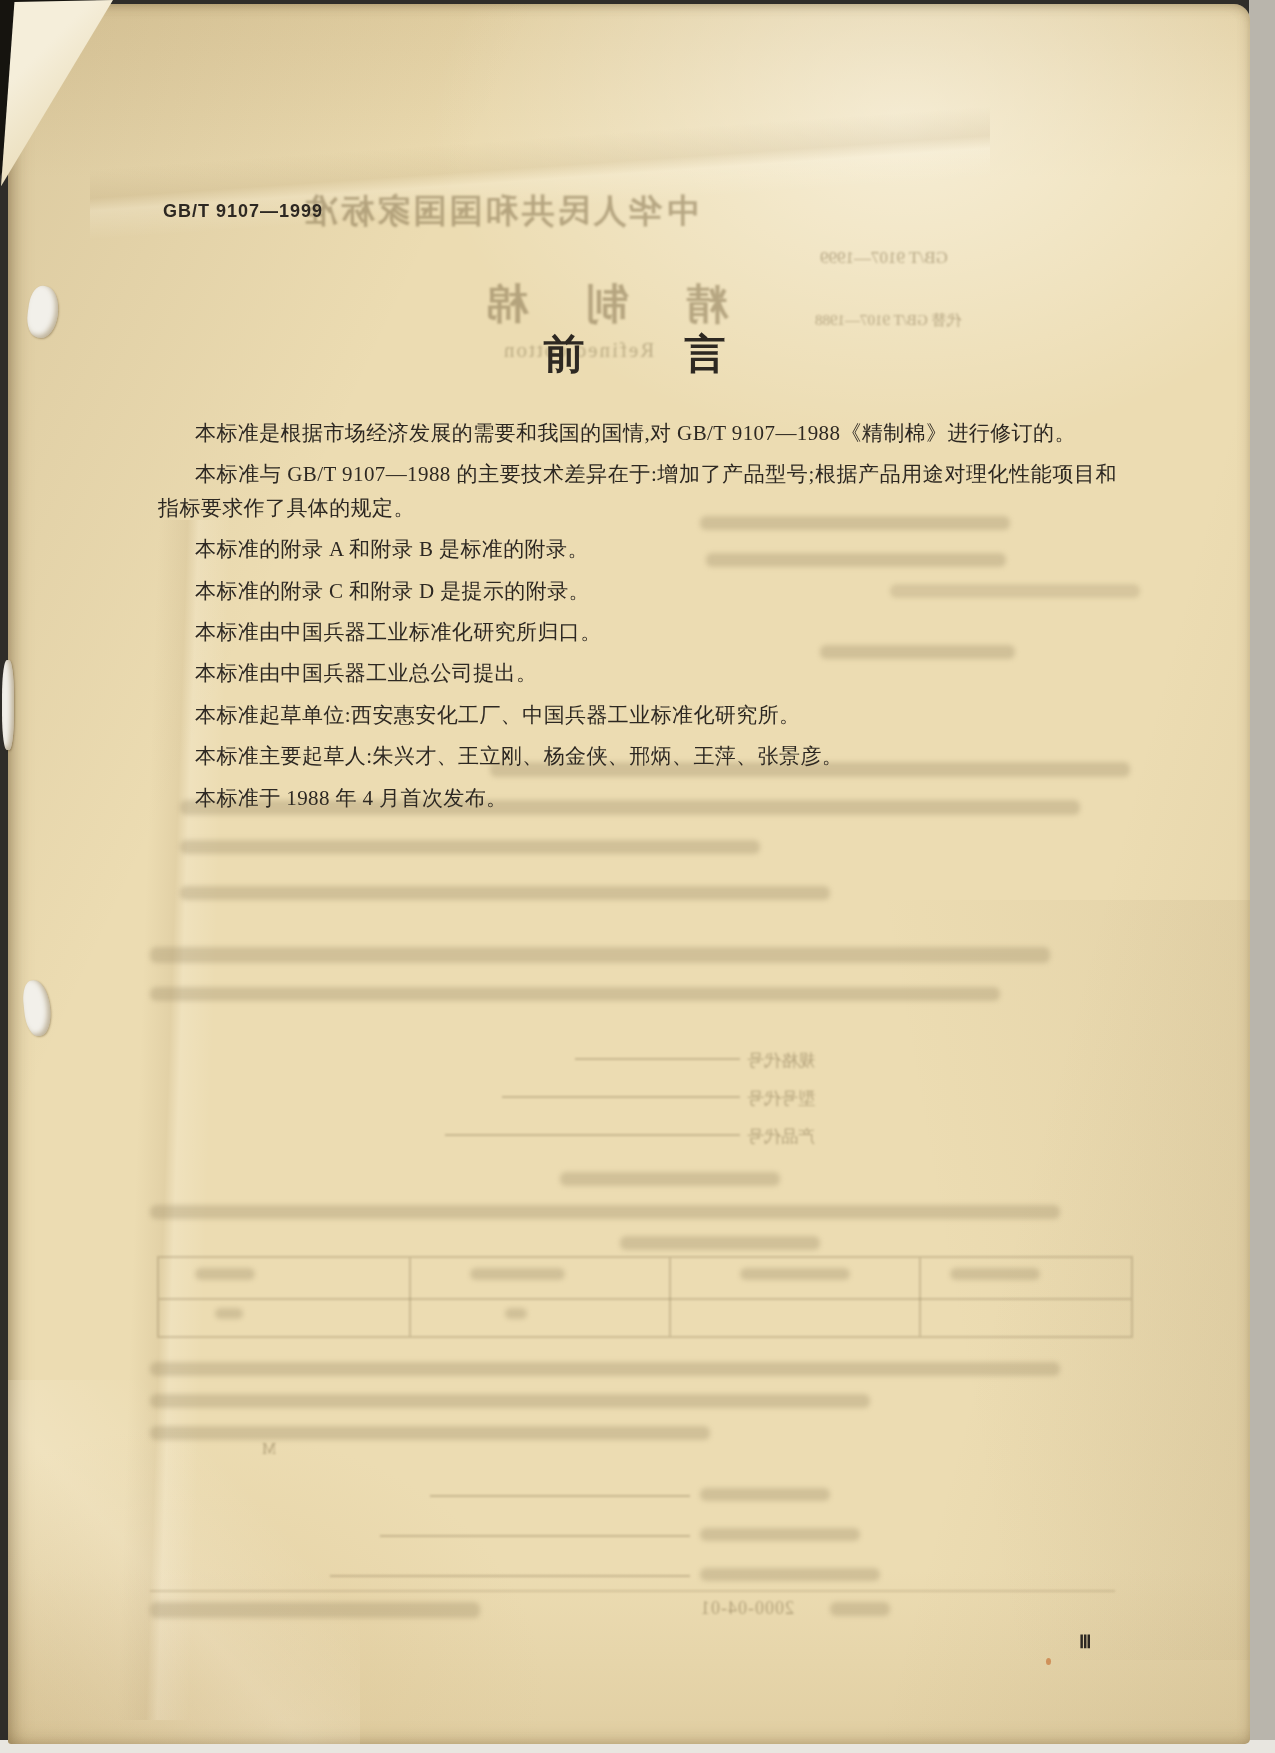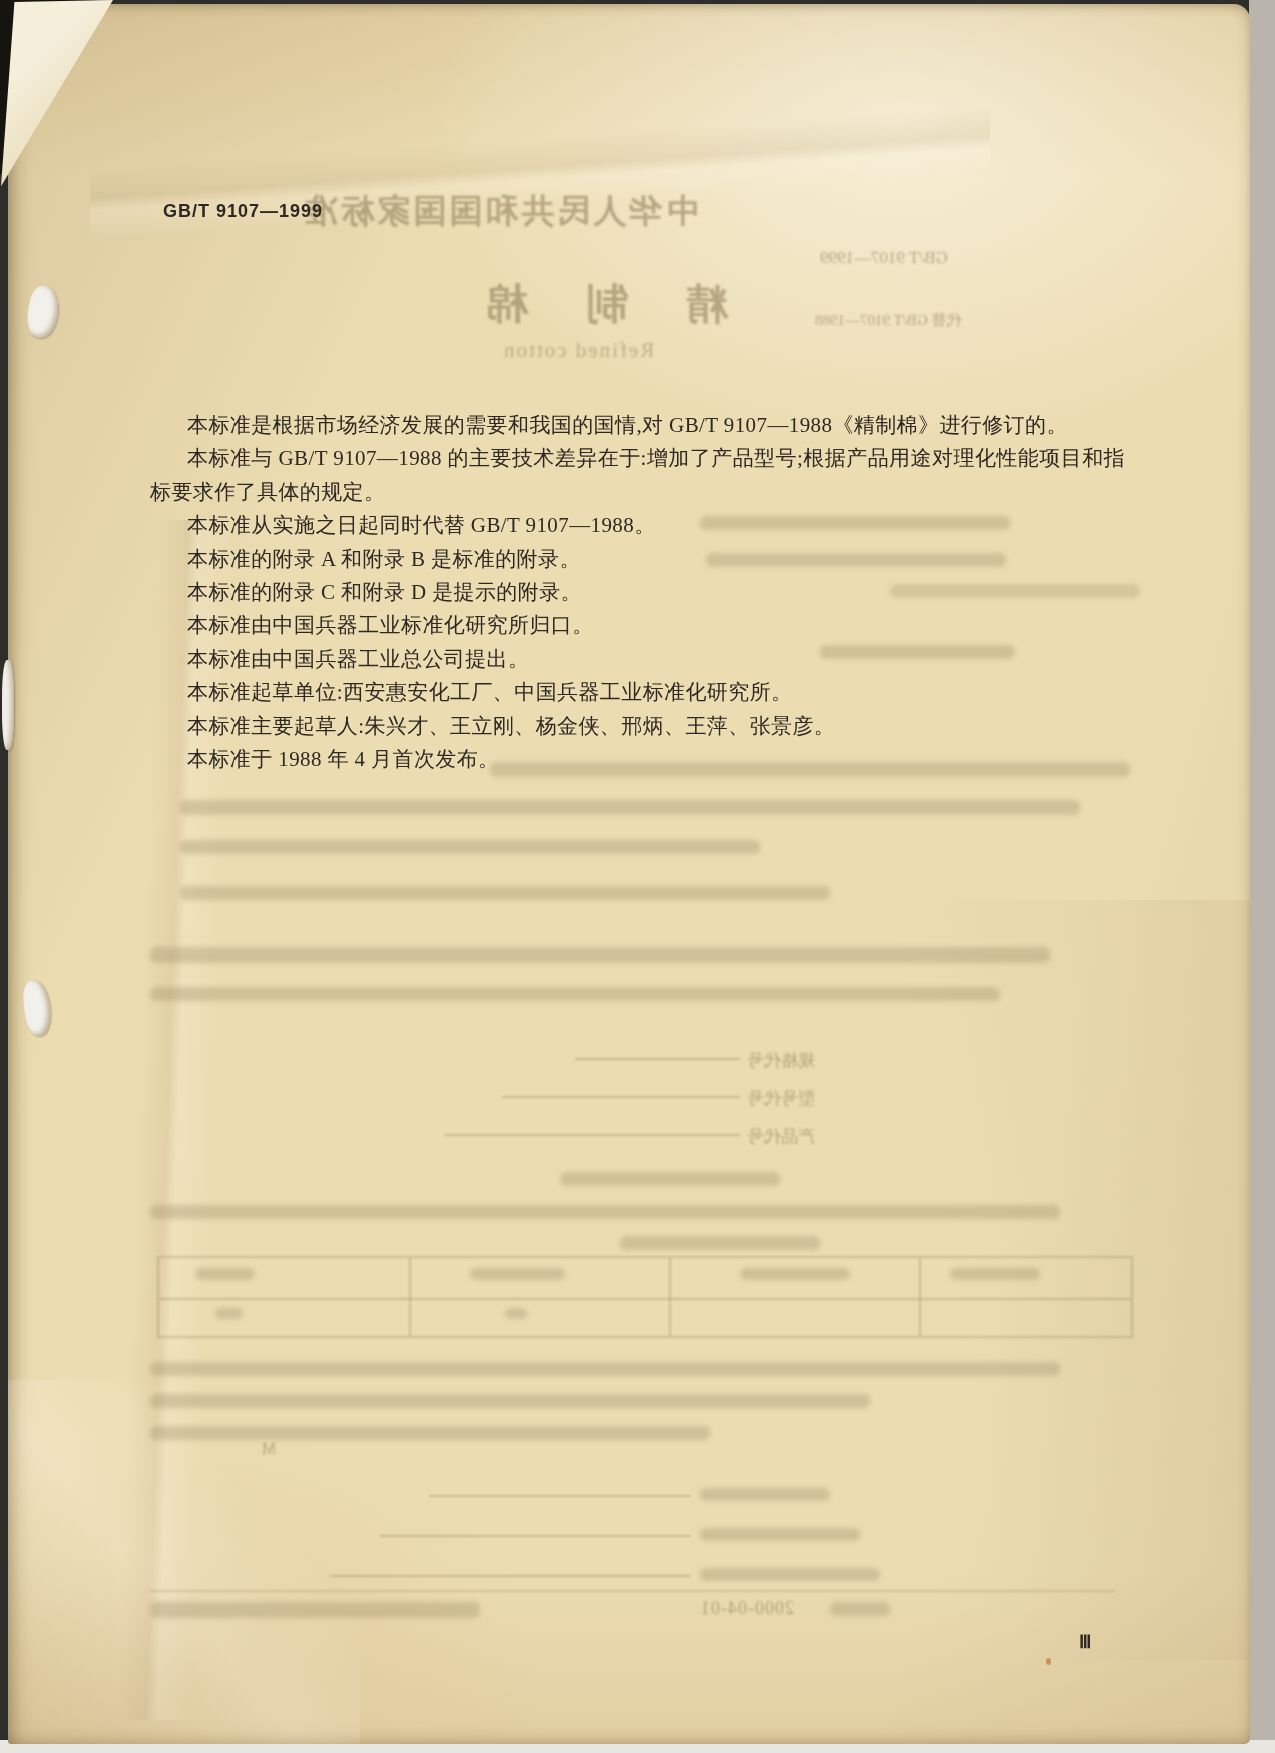--- a/index.html
+++ b/index.html
@@ -58,21 +58,21 @@
   .tear.t3{left:2px;top:660px;width:12px;height:90px;border-radius:40%;}
 
   
   .ink{color:#2d2822;}
   .std-no{position:absolute;left:163px;top:201px;
     font-family:"Liberation Sans",sans-serif;font-weight:bold;font-size:18px;letter-spacing:1px;}
   .page-title{position:absolute;left:150px;top:327px;width:975px;text-align:center;
     font-size:41px;font-weight:bold;letter-spacing:6px;}
   .paras{position:absolute;left:150px;top:409px;width:975px;
     font-size:21px;line-height:33.4px;text-align:justify;}
-  .paras p{margin:0;text-indent:37px;letter-spacing:.4px;}
+  .paras p{margin:8px;text-indent:37px;letter-spacing:.4px;}
   .page-no{position:absolute;left:1079px;top:1631px;font-size:18px;font-weight:bold;letter-spacing:-1px;}
 
   
   .bleed{position:absolute;transform:scaleX(-1);color:rgba(134,117,80,.55);
     filter:blur(1.3px);white-space:nowrap;font-family:"Liberation Serif",serif;}
   .b-header{left:302px;top:189px;font-size:33px;font-weight:bold;letter-spacing:3px;}
   .b-stdno{left:820px;top:248px;font-size:17px;}
   .b-product{left:478px;top:276px;font-size:42px;font-weight:bold;letter-spacing:8px;}
   .b-replaces{left:815px;top:311px;font-size:15px;}
   .b-english{left:502px;top:338px;font-size:21px;letter-spacing:2px;color:rgba(134,117,80,.45);}
@@ -159,24 +159,24 @@
     <div class="sm" style="left:700px;top:1528px;width:160px;height:13px;"></div>
     <div class="bl" style="left:330px;top:1575px;width:360px;"></div>
     <div class="sm" style="left:700px;top:1568px;width:180px;height:13px;"></div>
 
     <div class="bl" style="left:150px;top:1590px;width:965px;opacity:.7;"></div>
     <div class="sm" style="left:150px;top:1602px;width:330px;height:16px;"></div>
     <div class="bleed b-date">2000-04-01</div>
     <div class="sm" style="left:830px;top:1602px;width:60px;height:14px;"></div>
 
     <div class="ink std-no">GB/T 9107—1999</div>
+    <div class="ink page-title">前　　言</div>
     <div class="ink paras" id="paragraphs">
         <p>本标准是根据市场经济发展的需要和我国的国情,对 GB/T 9107—1988《精制棉》进行修订的。</p>
         <p>本标准与 GB/T 9107—1988 的主要技术差异在于:增加了产品型号;根据产品用途对理化性能项目和指标要求作了具体的规定。</p>
-        <p>本标准从实施之日起同时代替 GB/T 9107—1988。</p>
         <p>本标准的附录 A 和附录 B 是标准的附录。</p>
         <p>本标准的附录 C 和附录 D 是提示的附录。</p>
         <p>本标准由中国兵器工业标准化研究所归口。</p>
         <p>本标准由中国兵器工业总公司提出。</p>
         <p>本标准起草单位:西安惠安化工厂、中国兵器工业标准化研究所。</p>
         <p>本标准主要起草人:朱兴才、王立刚、杨金侠、邢炳、王萍、张景彦。</p>
         <p>本标准于 1988 年 4 月首次发布。</p>
       </div>
     <div class="ink page-no">Ⅲ</div>
 

